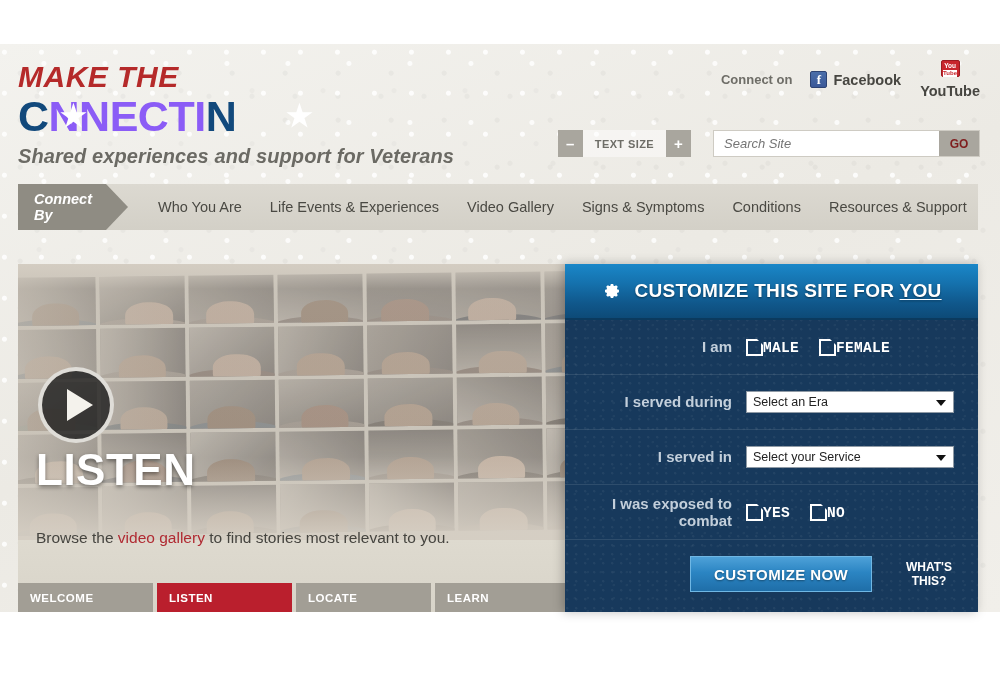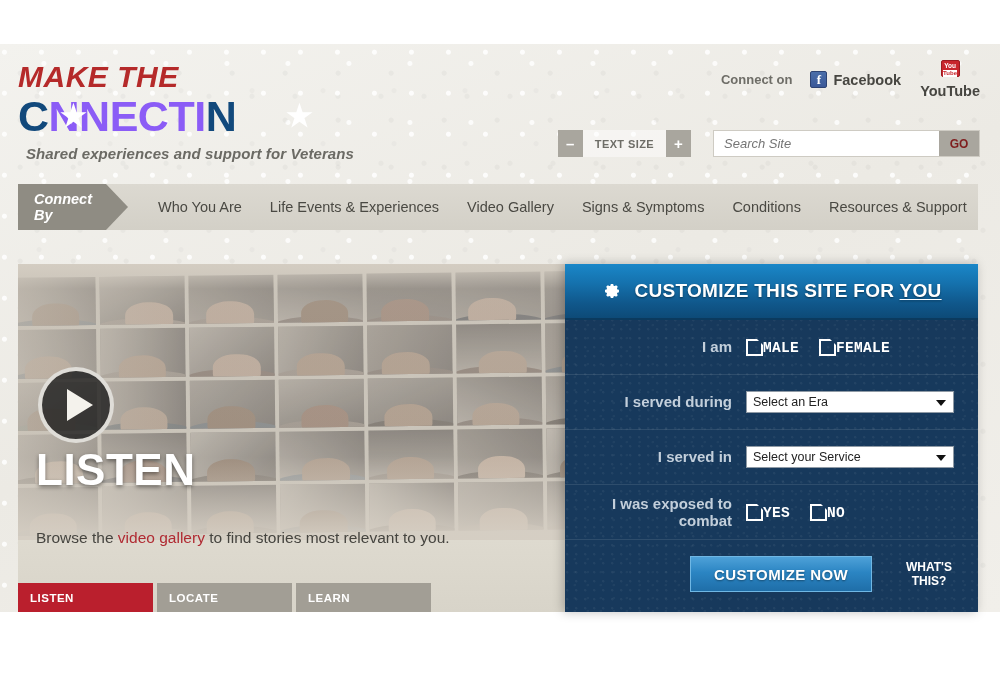--- a/index.html
+++ b/index.html
@@ -70,26 +70,25 @@
     position: absolute;
     color: #ffffff;
     font-size: 30px;
     line-height: 1;
     pointer-events: none;
   }
   .star-1 { left: 42px; top: 6px; }
   .star-2 { left: 268px; top: 6px; }
   .logo-tag {
     margin-top: 7px;
-    font-size: 15px;
+    font-size: 20px;
     font-weight: bold;
     font-style: italic;
     color: #6b6a64;
     letter-spacing: 0.1px;
-    margin-left: 8px;
   }
 
   .connect-on {
     position: absolute;
     right: 20px; top: 16px;
     display: flex;
     align-items: center;
     gap: 9px;
   }
   .connect-label {
@@ -865,20 +864,21 @@
     <div class="play-tri"></div>
   </div>
 
   <div class="hero-title">LISTEN</div>
 
   <div class="hero-caption">
     <span>Browse the </span><a>video gallery</a><span> to find stories most relevant to you.</span>
   </div>
 
   <div class="tabs">
+    <div class="tab">WELCOME</div>
     <div class="tab active">LISTEN</div>
     <div class="tab">LOCATE</div>
     <div class="tab">LEARN</div>
   </div>
 
   <div class="panel">
 
     <div class="panel-header">
       <svg class="gear-icon" viewBox="0 0 24 24">
         <path fill="currentColor" d="M12 8.2a3.8 3.8 0 100 7.6 3.8 3.8 0 000-7.6zm0 6a2.2 2.2 0 110-4.4 2.2 2.2 0 010 4.4z"></path>

